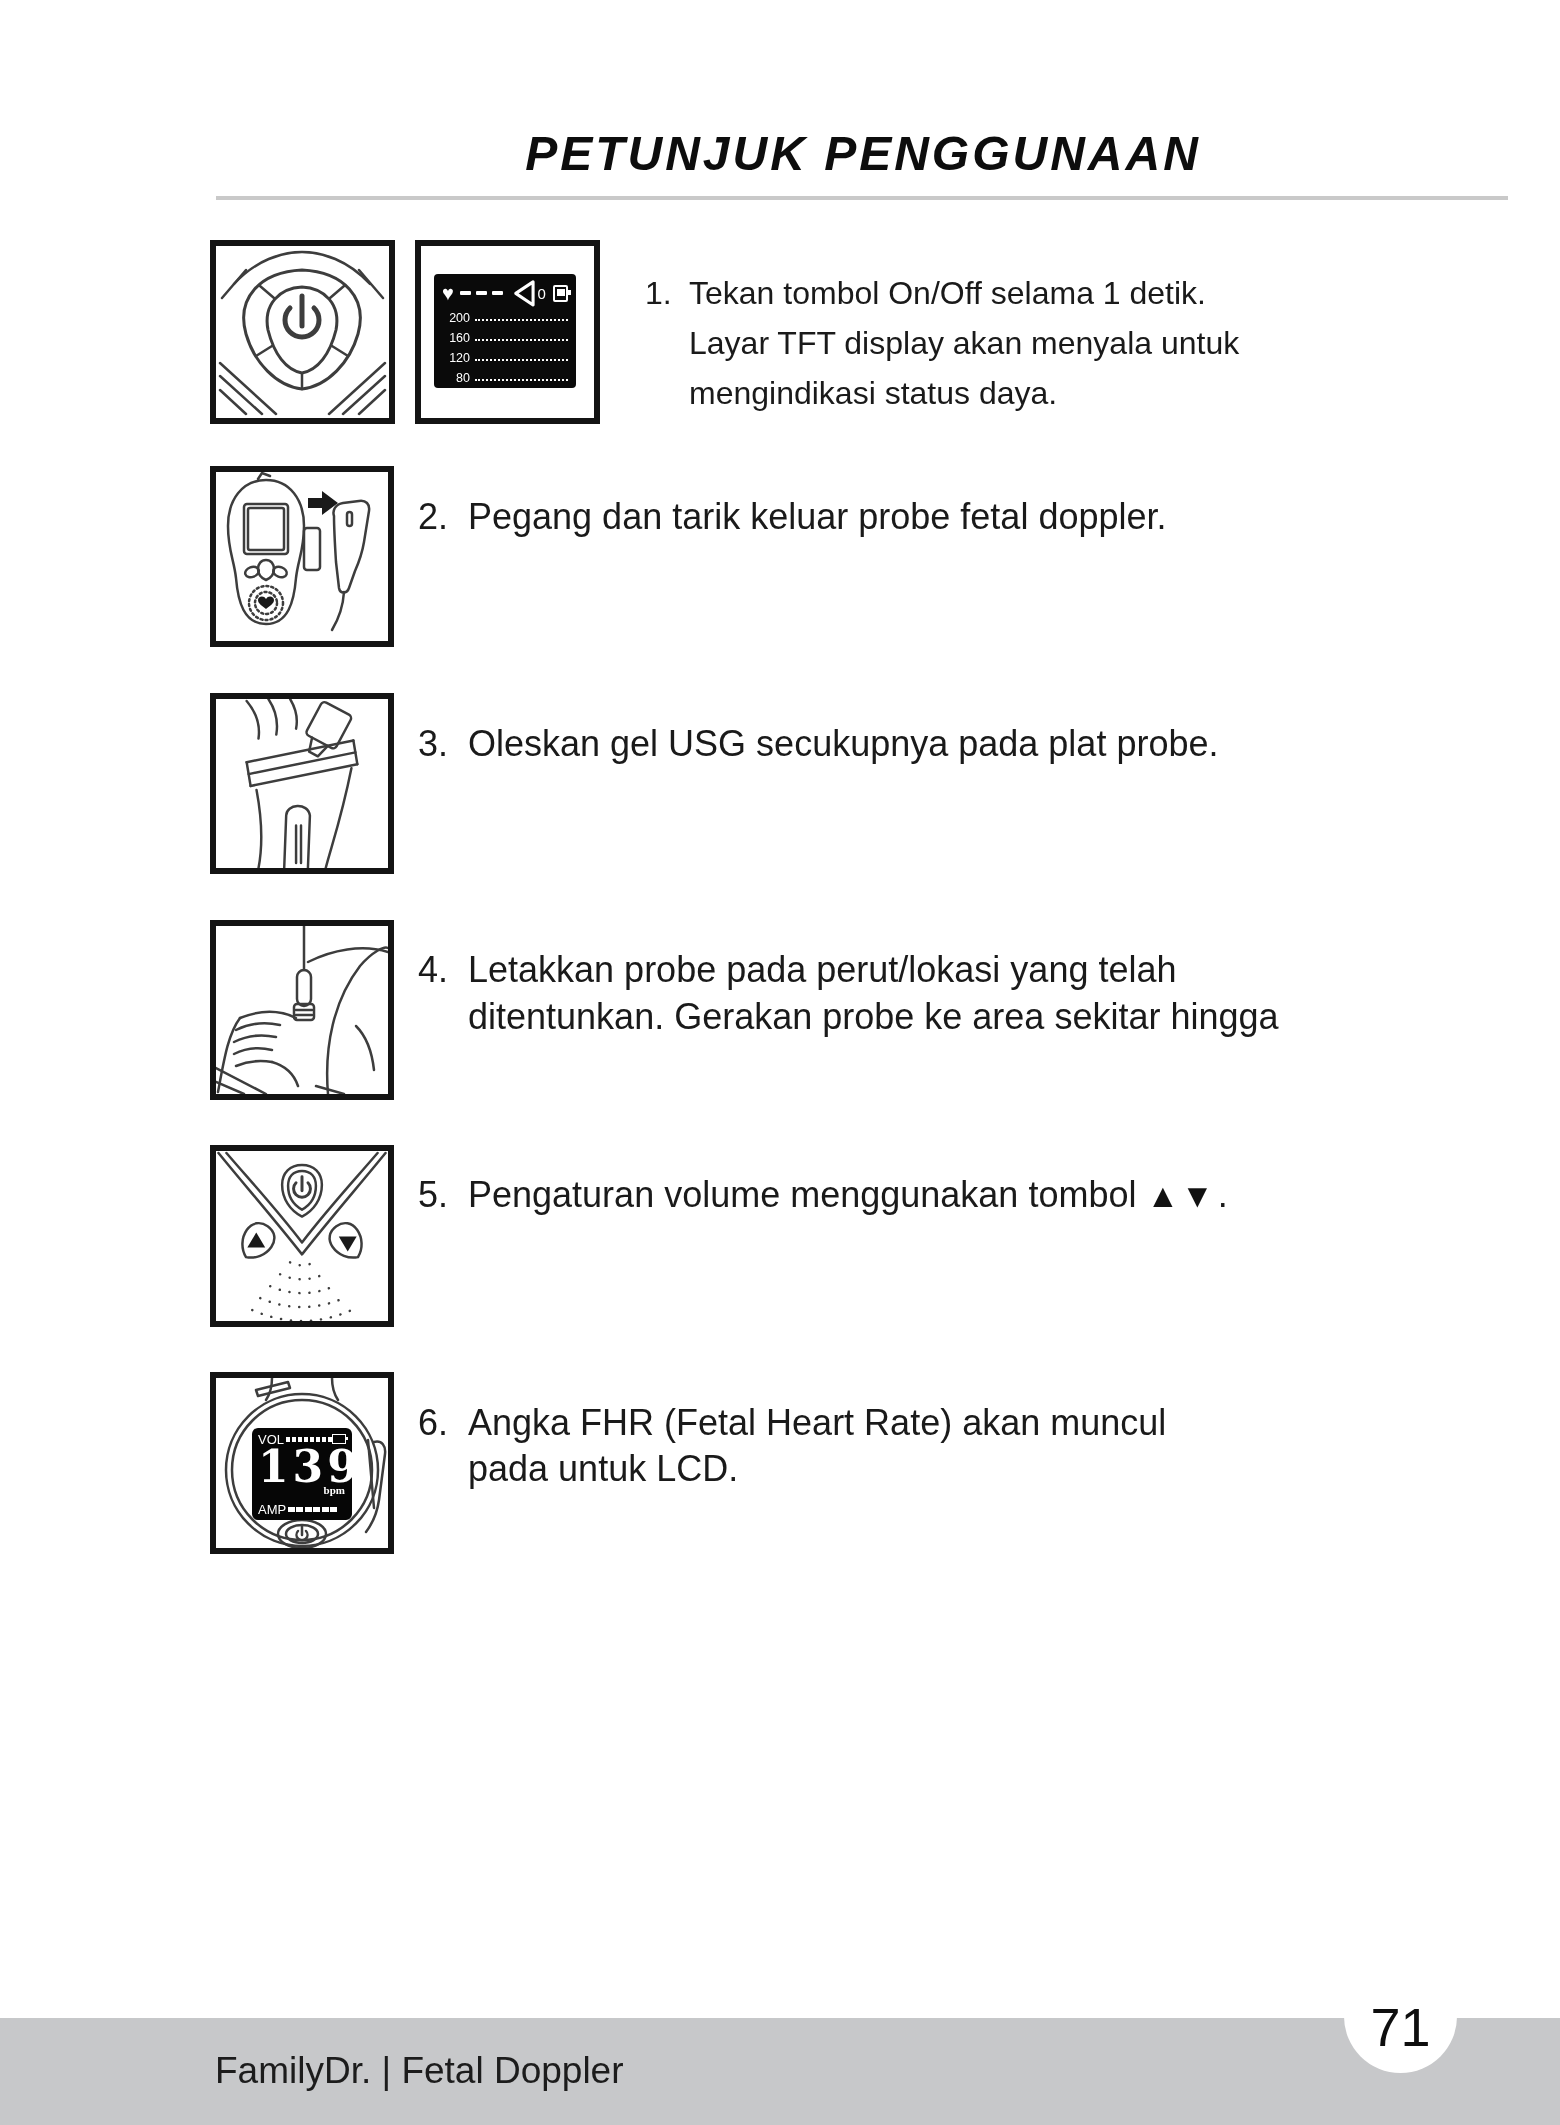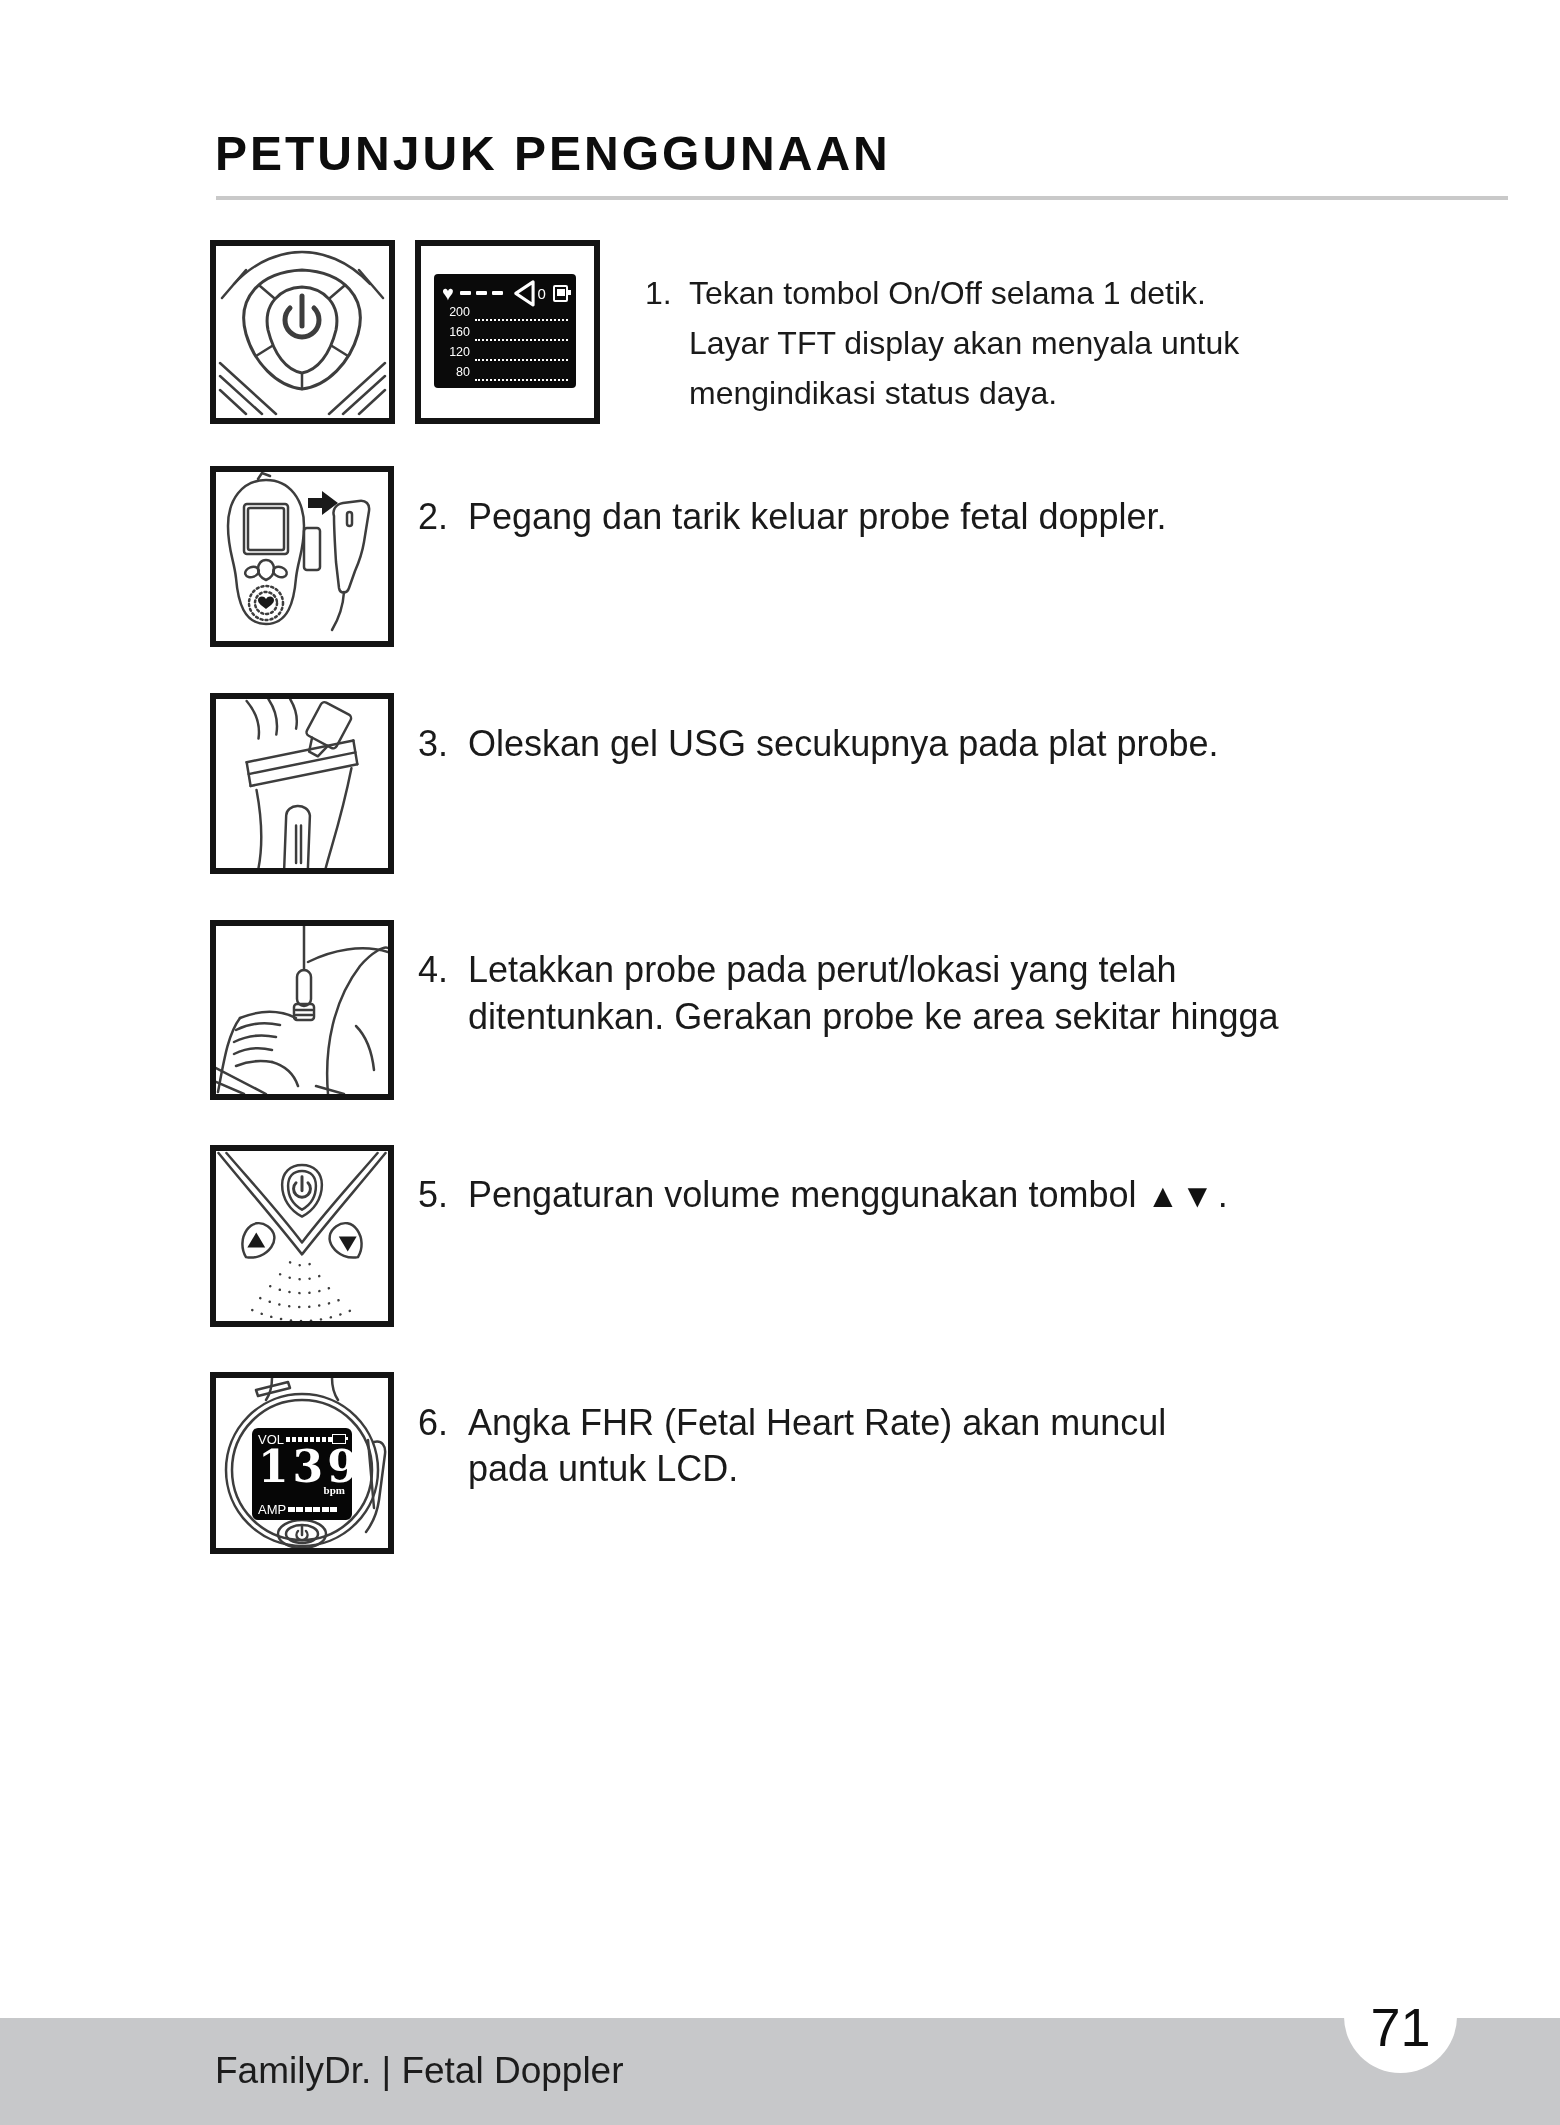--- a/index.html
+++ b/index.html
@@ -1,19 +1,19 @@
 <!DOCTYPE html>
 <html><head>
 <meta charset="utf-8">
 <style>
   html,body{margin:0;padding:0;background:#fff;}
   .page{position:relative;width:1560px;height:2125px;background:#ffffff;overflow:hidden;
         font-family:"Liberation Sans", sans-serif;color:#151515;}
-  .title{position:absolute;left:215px;top:126px;width:1296px;text-align:left;
-         font-size:48px;font-weight:700;letter-spacing:3px;color:#0d0d0d;}
+  .title{position:absolute;left:215px;top:126px;width:1296px;text-align:center;
+         font-size:48px;font-weight:700;letter-spacing:3px;color:#0d0d0d;font-style:italic;}
   .rule{position:absolute;left:216px;top:196px;width:1292px;height:4px;background:#c9c9c9;}
 
   .box{position:absolute;border:6px solid #141414;background:#fff;box-sizing:border-box;}
   .box svg{display:block;width:100%;height:100%;}
   .art path,.art circle,.art rect,.art ellipse,.art line{
       stroke:#3d3d3d;fill:none;stroke-width:2.5;stroke-linecap:round;stroke-linejoin:round;}
   .art .fill{fill:#1a1a1a;stroke:none;}
   .art .thick{stroke-width:5;}
   .art .mid{stroke-width:3;}
   .art .dots{stroke-width:5;stroke-dasharray:0.1 10;}
@@ -35,21 +35,21 @@
   .tft{position:absolute;left:13px;top:28px;width:142px;height:114px;background:#0a0a0a;
        border-radius:4px;padding:7px 8px 6px 8px;box-sizing:border-box;color:#fff;}
   .tft-status{display:flex;align-items:center;height:24px;}
   .tft-heart{font-size:20px;line-height:20px;margin-right:6px;}
   .dash{width:11px;height:4px;background:#fff;border-radius:1px;margin-right:5px;}
   .tft-sp{margin-left:auto;display:flex;align-items:center;}
   .tft-vol0{font-size:15px;margin-left:1px;margin-right:7px;}
   .batt{position:relative;width:24px;height:13px;border:2px solid #fff;border-radius:2px;}
   .batt:after{content:"";position:absolute;right:-5px;top:3px;width:3px;height:5px;background:#fff;}
   .batt i{position:absolute;left:2px;top:2px;width:8px;height:7px;background:#fff;}
-  .tft-row{display:flex;height:20px;}
+  .tft-row{display:flex;align-items:flex-end;height:20px;}
   .tft-row .lb{width:28px;text-align:right;font-size:12.5px;line-height:14px;flex:none;}
   .tft-row .dot{flex:1;border-bottom:2px dotted #ffffff;margin:0 0 4px 5px;}
 
   
   .lcd{position:absolute;left:36px;top:50px;width:100px;height:92px;background:#060606;
        border-radius:6px;padding:6px;box-sizing:border-box;color:#fff;}
   .lcd-top{display:flex;align-items:center;height:10px;}
   .lcd-lbl{font-size:13px;font-weight:400;letter-spacing:0;}
   .blk{width:5px;height:5px;background:#fff;margin-left:1.5px;}
   .blk.w{width:7px;}

